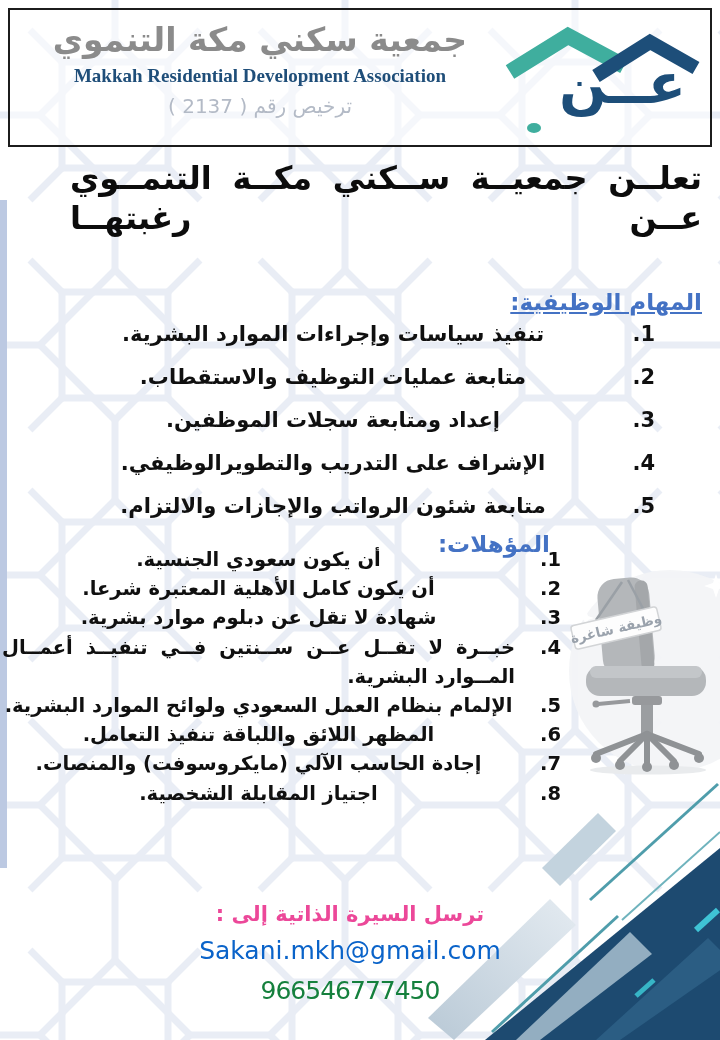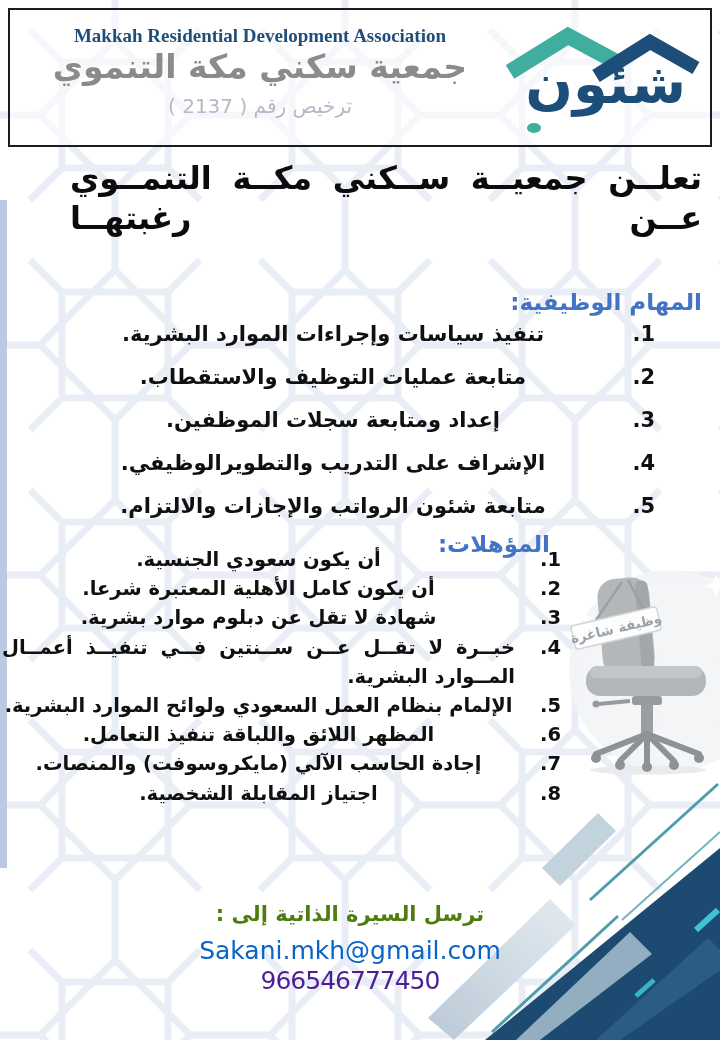--- a/index.html
+++ b/index.html
@@ -21,40 +21,40 @@
   #license{font-size:20px;color:#b3bac6;margin-top:7px;direction:rtl;}
   #logo{position:absolute;right:6px;top:4px;width:212px;height:128px;}
   #logo-word{position:absolute;right:18px;top:40px;font-size:56px;font-weight:bold;color:#1d4e79;direction:rtl;line-height:60px;}
 
   
   #intro{left:70px;top:158px;width:632px;z-index:3;direction:rtl;color:#0c0c0c;}
   .intro-line{font-size:32px;font-weight:bold;line-height:40px;text-align:justify;text-align-last:justify;}
 
   
   .sec-title{z-index:3;color:#4472c4;font-size:23px;font-weight:bold;direction:rtl;}
-  #tasks-title{right:18px;top:270px;}
+  #tasks-title{right:18px;top:270px;text-decoration:underline;}
   #quals-title{right:170px;top:512px;}
   ol{margin:0;padding:0;list-style:none;direction:rtl;z-index:3;}
   #tasks-list{position:absolute;right:65px;top:313px;width:600px;}
   #tasks-list li{display:flex;font-size:21px;font-weight:bold;color:#101010;line-height:43px;}
   #quals-list{position:absolute;right:159px;top:545px;width:559px;}
   #quals-list li{display:flex;font-size:19.5px;font-weight:bold;color:#101010;line-height:29.2px;}
   .num{flex:0 0 44px;direction:rtl;unicode-bidi:isolate;}
   #quals-list .num{flex:0 0 46px;}
   .txt{flex:1;text-align:center;}
   li.wrap .txt{text-align:justify;text-align-last:right;}
 
   
   #chair{left:556px;top:558px;z-index:2;}
 
   
   #contact{left:140px;top:898px;width:420px;text-align:center;z-index:3;}
-  #cta{font-size:21px;font-weight:bold;color:#4d7c0f;direction:rtl;line-height:32px;}
+  #cta{font-size:21px;font-weight:bold;color:#ec4899;direction:rtl;line-height:32px;}
   #email{display:inline-block;margin-top:6px;font-size:25px;color:#0a63c9;cursor:pointer;}
-  #phone{margin-top:1px;font-size:25px;color:#4c1d95;letter-spacing:-1px;}
+  #phone{margin-top:11px;font-size:25px;color:#15803d;letter-spacing:-1px;}
 </style>
 </head>
 <body>
 
 <svg id="bg-pattern" class="abs" width="720" height="1040">
   <defs>
     <pattern id="geo" width="230" height="230" patternUnits="userSpaceOnUse">
       <g fill="none" stroke="#e9edf5" stroke-width="7">
         <rect x="62" y="62" width="106" height="106"></rect>
         <polygon points="115,40 190,115 115,190 40,115"></polygon>
@@ -62,31 +62,31 @@
       </g>
     </pattern>
   </defs>
   <rect x="0" y="0" width="720" height="1040" fill="url(#geo)"></rect>
 </svg>
 
 <div id="left-strip" class="abs"></div>
 
 <header id="header" class="abs">
   <div id="header-text">
+    <div id="org-ar">جمعية سكني مكة التنموي</div>
     <div id="org-en">Makkah Residential Development Association</div>
-    <div id="org-ar">جمعية سكني مكة التنموي</div>
     <div id="license">ترخيص رقم ( 2137 )</div>
   </div>
   <div id="logo">
     <svg width="212" height="128" viewBox="0 0 212 128">
       <path d="M18,58 L76,22 L132,52" fill="none" stroke="#3fae9e" stroke-width="16"></path>
       <path d="M104,62 L158,28 L204,54" fill="none" stroke="#1d4e79" stroke-width="14"></path>
       <ellipse cx="42" cy="114" rx="7" ry="5" fill="#3fae9e"></ellipse>
     </svg>
-    <span id="logo-word">شئون</span>
+    <span id="logo-word">عــن</span>
   </div>
 </header>
 
 <section id="intro" class="abs">
   <div class="intro-line">تعلــن جمعيــة ســكني مكــة التنمــوي عــن رغبتهــا</div>
 </section>
 
 <h2 id="tasks-title" class="abs sec-title">المهام الوظيفية:</h2>
 <ol id="tasks-list">
   <li>

